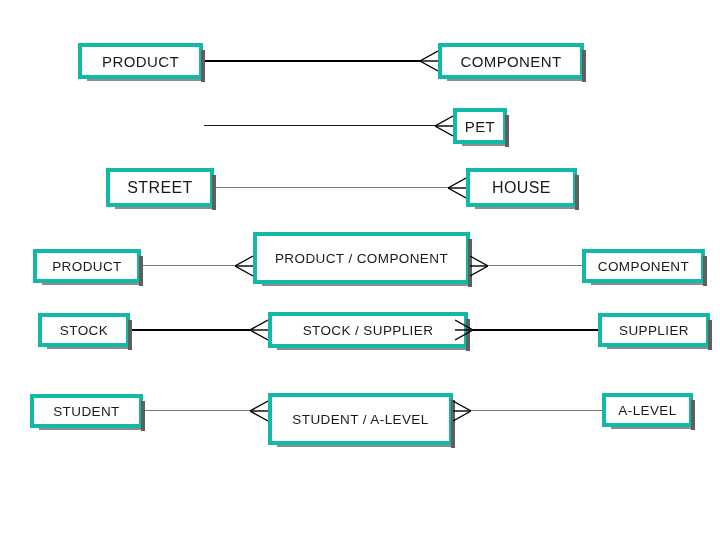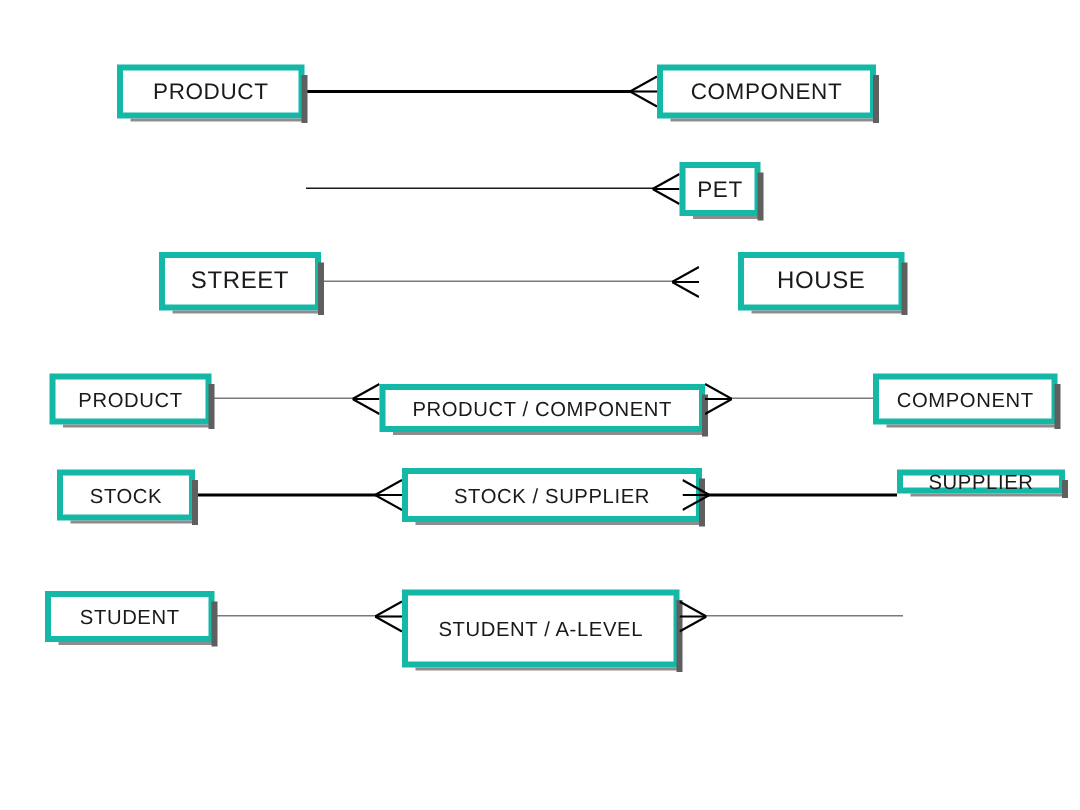--- a/index.html
+++ b/index.html
@@ -94,32 +94,32 @@
 
   <div class="entity" style="left:74px; top:168px; width:108px; height:39px; font-size:16px;margin-left:32px;">STREET</div>
   <div class="rel-line line-gray-1" style="left:182px; top:187px; width:267px;"></div>
   <div class="crow" style="left:448px; top:177px;">
     <svg viewBox="0 0 18 22">
         <line x1="0" y1="11" x2="18" y2="1"></line>
         <line x1="0" y1="11" x2="18" y2="11"></line>
         <line x1="0" y1="11" x2="18" y2="21"></line>
       </svg>
   </div>
-  <div class="entity" style="left:466px; top:168px; width:111px; height:39px; font-size:16px;margin-left:26px;">HOUSE</div>
+  <div class="entity" style="left:466px; top:168px; width:111px; height:39px; font-size:16px;">HOUSE</div>
 
   <div class="entity small" style="left:33px; top:249px; width:108px; height:34px;">PRODUCT</div>
   <div class="rel-line line-gray-1" style="left:141px; top:265px; width:95px;"></div>
   <div class="crow" style="left:235px; top:255px;">
     <svg viewBox="0 0 18 22">
         <line x1="0" y1="11" x2="18" y2="1"></line>
         <line x1="0" y1="11" x2="18" y2="11"></line>
         <line x1="0" y1="11" x2="18" y2="21"></line>
       </svg>
   </div>
-  <div class="entity small" style="left:253px; top:256px; width:217px; height:32px;">PRODUCT / COMPONENT</div>
+  <div class="entity small" style="left:253px; top:232px; width:217px; height:52px;">PRODUCT / COMPONENT</div>
   <div class="crow" style="left:470px; top:255px;">
     <svg viewBox="0 0 18 22">
         <line x1="18" y1="11" x2="0" y2="1"></line>
         <line x1="18" y1="11" x2="0" y2="11"></line>
         <line x1="18" y1="11" x2="0" y2="21"></line>
       </svg>
   </div>
   <div class="rel-line line-gray-1" style="left:487px; top:265px; width:95px;"></div>
   <div class="entity small" style="left:582px; top:249px; width:123px; height:34px;">COMPONENT</div>
 
@@ -134,34 +134,35 @@
   </div>
   <div class="entity small" style="left:268px; top:312px; width:200px; height:36px;">STOCK / SUPPLIER</div>
   <div class="crow" style="left:455px; top:319px;">
     <svg viewBox="0 0 18 22">
         <line x1="18" y1="11" x2="0" y2="1"></line>
         <line x1="18" y1="11" x2="0" y2="11"></line>
         <line x1="18" y1="11" x2="0" y2="21"></line>
       </svg>
   </div>
   <div class="rel-line line-black-2" style="left:472px; top:329px; width:126px;"></div>
-  <div class="entity small" style="left:598px; top:313px; width:112px; height:16px;">SUPPLIER</div>
+  <div class="entity small" style="left:598px; top:313px; width:112px; height:34px;">SUPPLIER</div>
 
   <div class="entity small" style="left:30px; top:394px; width:113px; height:34px;">STUDENT</div>
   <div class="rel-line line-gray-1" style="left:143px; top:410px; width:108px;"></div>
   <div class="crow" style="left:250px; top:400px;">
     <svg viewBox="0 0 18 22">
         <line x1="0" y1="11" x2="18" y2="1"></line>
         <line x1="0" y1="11" x2="18" y2="11"></line>
         <line x1="0" y1="11" x2="18" y2="21"></line>
       </svg>
   </div>
   <div class="entity small" style="left:268px; top:393px; width:185px; height:52px;">STUDENT / A-LEVEL</div>
   <div class="crow" style="left:453px; top:400px;">
     <svg viewBox="0 0 18 22">
         <line x1="18" y1="11" x2="0" y2="1"></line>
         <line x1="18" y1="11" x2="0" y2="11"></line>
         <line x1="18" y1="11" x2="0" y2="21"></line>
       </svg>
   </div>
   <div class="rel-line line-gray-1" style="left:470px; top:410px; width:132px;"></div>
+  <div class="entity small" style="left:602px; top:393px; width:91px; height:34px;">A-LEVEL</div>
 
 </div>
 
 </body></html>

